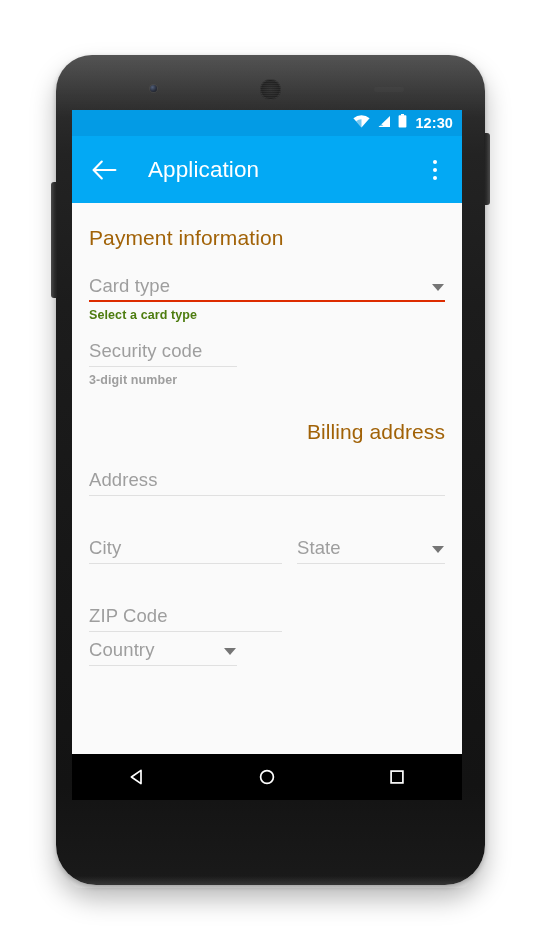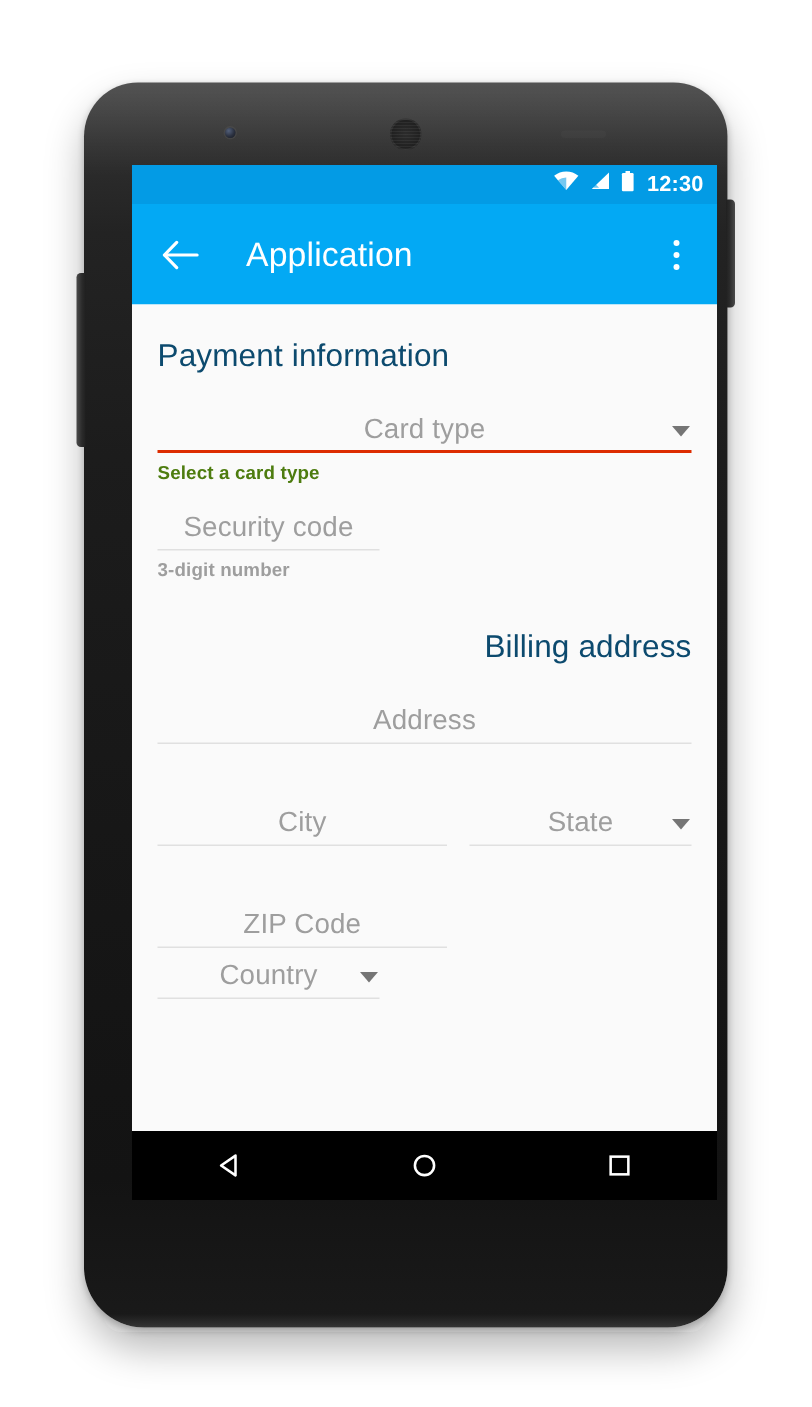--- a/index.html
+++ b/index.html
@@ -96,21 +96,21 @@
     top: 32px;
     width: 30px;
     height: 5px;
     border-radius: 3px;
     background: rgba(255,255,255,0.022);
   }
 
   
   #screen {
     position: absolute;
-    left: 32px;
+    left: 16px;
     top: 55px;
     width: 390px;
     height: 690px;
     background: #fafafa;
     overflow: hidden;
   }
 
   
   #status-bar {
     height: 26px;
@@ -178,21 +178,21 @@
   
   #form-content {
     background: #fafafa;
     height: 561px;
     padding: 0 17px;
     box-sizing: border-box;
     position: relative;
   }
   .section-title {
     font-size: 21px;
-    color: #0c4a6e;
+    color: #a16207;
     font-weight: 400;
     letter-spacing: 0.1px;
   }
   #payment-section-title { padding-top: 23px; }
   #billing-section-title { padding-top: 33px; text-align: right; }
 
   .field-row {
     display: flex;
     margin-top: 18px;
   }
@@ -200,21 +200,20 @@
   .field-col { position: relative; }
   .field-col.full { width: 100%; }
   .field-col.half-left { width: 193px; margin-right: 15px; }
   .field-col.half-right { width: 148px; }
 
   .field {
     position: relative;
     height: 34px;
     display: flex;
     align-items: flex-end;
-    justify-content: center;
   }
   .field-text {
     font-size: 18.5px;
     line-height: 22px;
     letter-spacing: 0.1px;
     padding-bottom: 5px;
     display: block;
   }
   .field-text.placeholder { color: #9e9e9e; }
   .field-text.value { color: #212121; }

